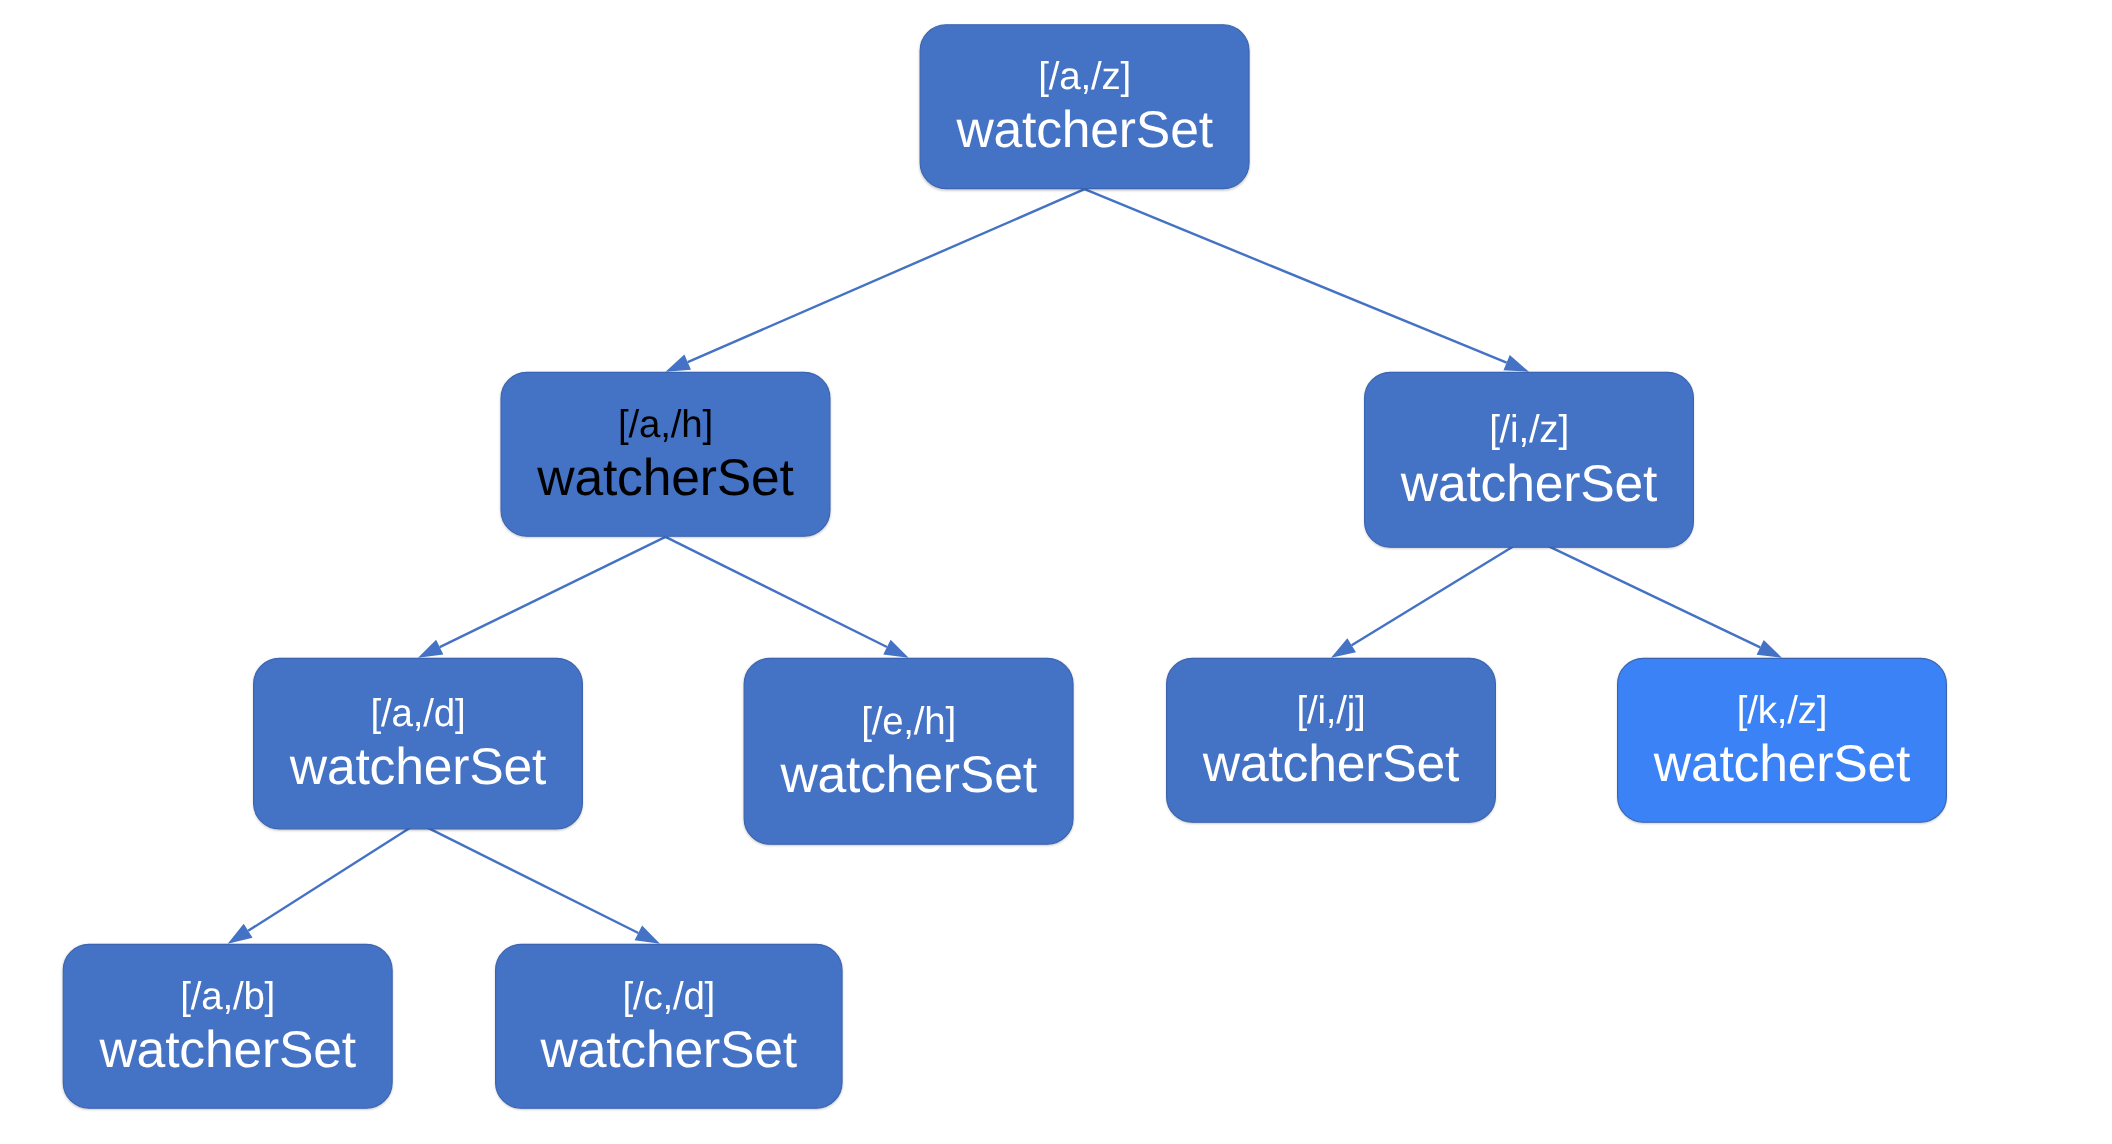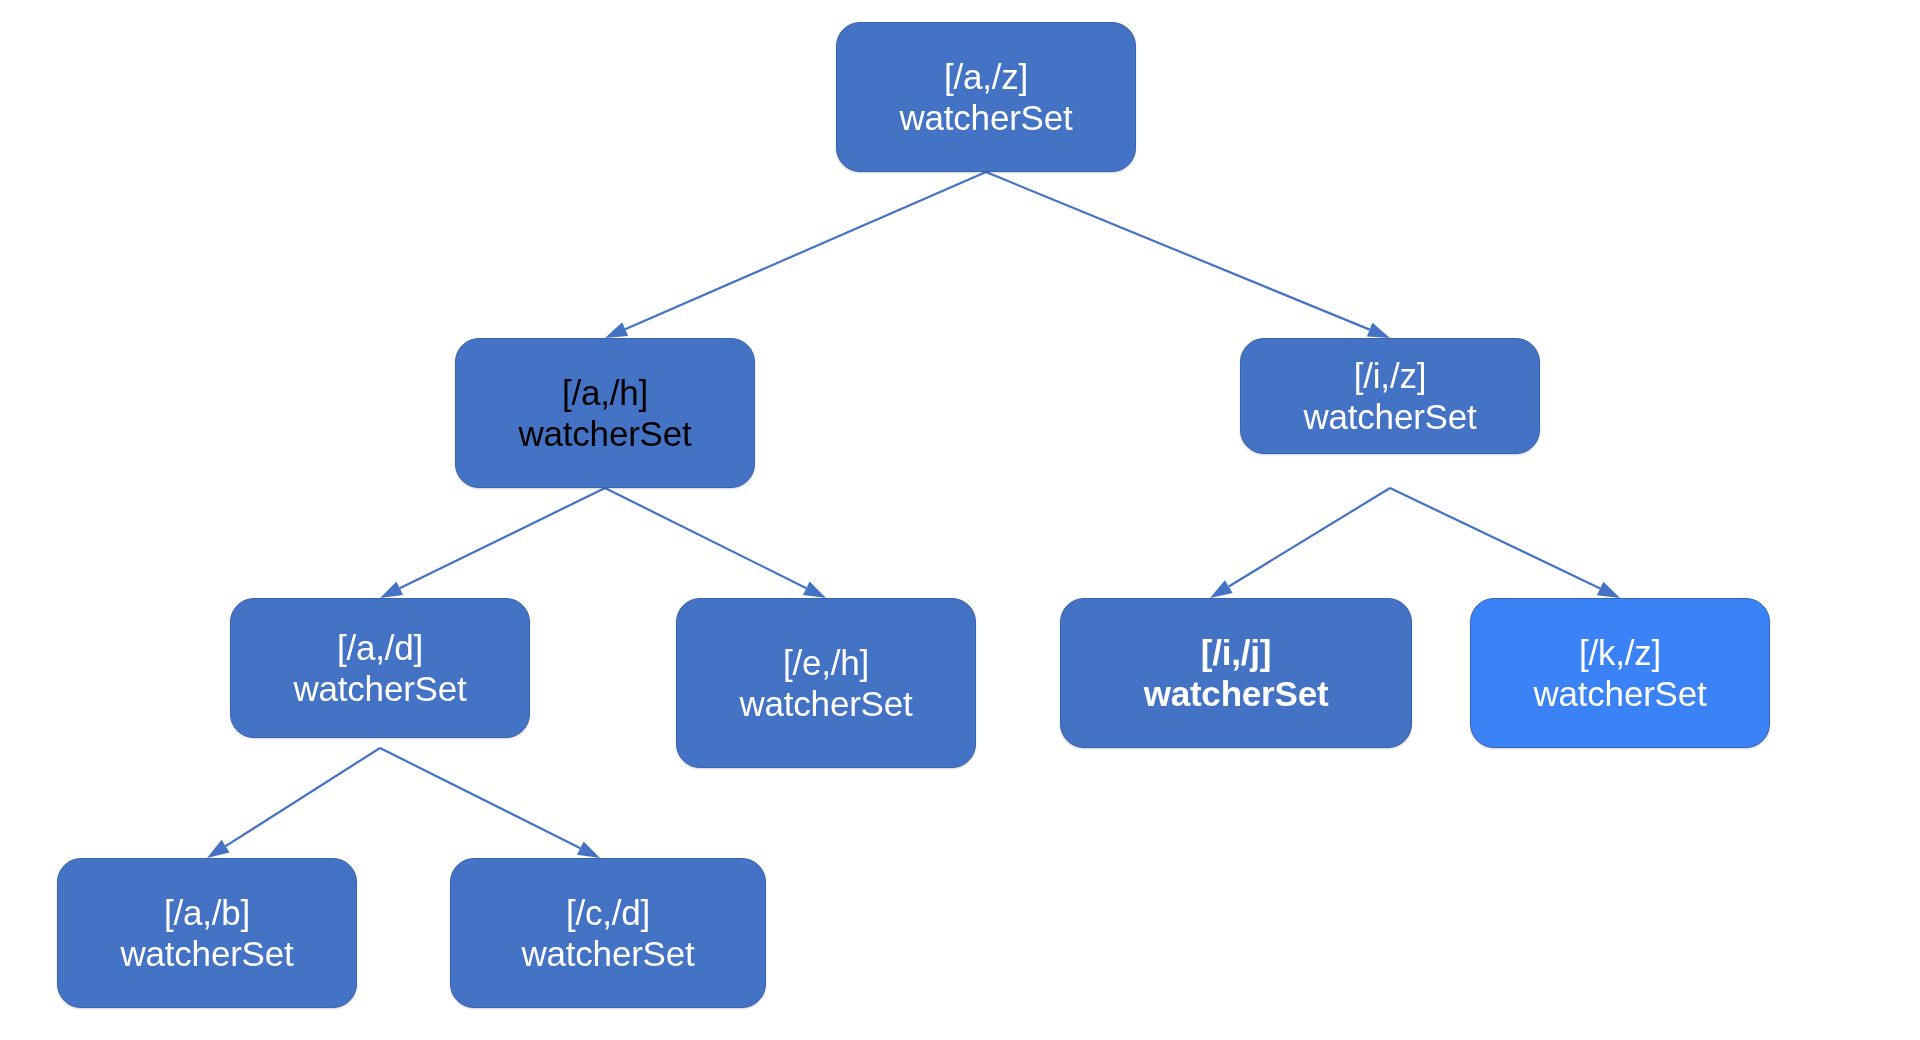--- a/index.html
+++ b/index.html
@@ -42,21 +42,21 @@
     line-height: 1.18;
     box-shadow: 0 1px 2px rgba(0,0,0,0.18);
     z-index: 2;
   }
   .node .range {
     font-size: 35px;
     letter-spacing: -0.2px;
     white-space: nowrap;
   }
   .node .kind {
-    font-size: 35px;
+    font-size: 47px;
     letter-spacing: -0.2px;
     white-space: nowrap;
   }
 </style>
 </head>
 <body>
 
 <div id="canvas">
   <svg id="edge-layer" viewBox="0 0 1920 1040" xmlns="http://www.w3.org/2000/svg">
       <line x1="986" y1="172" x2="625.1688025139299" y2="329.212542736713" stroke="#4472C4" stroke-width="2.2"></line>
@@ -78,33 +78,33 @@
     </svg>
   <div id="node-layer">
       <div class="node" style="left: 836px; top: 22px; width: 300px; height: 150px; background: rgb(68, 114, 196); border-color: rgb(58, 99, 176); color: rgb(255, 255, 255);">
         <div class="range">[/a,/z]</div>
         <div class="kind">watcherSet</div>
       </div>
       <div class="node" style="left: 455px; top: 338px; width: 300px; height: 150px; background: rgb(68, 114, 196); border-color: rgb(58, 99, 176); color: #000000;">
         <div class="range">[/a,/h]</div>
         <div class="kind">watcherSet</div>
       </div>
-      <div class="node" style="left: 1240px; top: 338px; width: 300px; height: 116px; background: rgb(68, 114, 196); border-color: rgb(58, 99, 176); color: rgb(255, 255, 255);">
+      <div class="node" style="left: 1240px; top: 338px; width: 300px; height: 160px; background: rgb(68, 114, 196); border-color: rgb(58, 99, 176); color: rgb(255, 255, 255);">
         <div class="range">[/i,/z]</div>
         <div class="kind">watcherSet</div>
       </div>
-      <div class="node" style="left: 230px; top: 598px; width: 300px; height: 140px; background: rgb(68, 114, 196); border-color: rgb(58, 99, 176); color: rgb(255, 255, 255);">
+      <div class="node" style="left: 230px; top: 598px; width: 300px; height: 156px; background: rgb(68, 114, 196); border-color: rgb(58, 99, 176); color: rgb(255, 255, 255);">
         <div class="range">[/a,/d]</div>
         <div class="kind">watcherSet</div>
       </div>
       <div class="node" style="left: 676px; top: 598px; width: 300px; height: 170px; background: rgb(68, 114, 196); border-color: rgb(58, 99, 176); color: rgb(255, 255, 255);">
         <div class="range">[/e,/h]</div>
         <div class="kind">watcherSet</div>
       </div>
-      <div class="node" style="left: 1060px; top: 598px; width: 352px; height: 150px; background: rgb(68, 114, 196); border-color: rgb(58, 99, 176); color: rgb(255, 255, 255); font-weight: bold;">
+      <div class="node" style="left: 1060px; top: 598px; width: 300px; height: 150px; background: rgb(68, 114, 196); border-color: rgb(58, 99, 176); color: rgb(255, 255, 255);">
         <div class="range">[/i,/j]</div>
         <div class="kind">watcherSet</div>
       </div>
       <div class="node" style="left: 1470px; top: 598px; width: 300px; height: 150px; background: #3b82f6; border-color: rgb(58, 99, 176); color: rgb(255, 255, 255);">
         <div class="range">[/k,/z]</div>
         <div class="kind">watcherSet</div>
       </div>
       <div class="node" style="left: 57px; top: 858px; width: 300px; height: 150px; background: rgb(68, 114, 196); border-color: rgb(58, 99, 176); color: #ffffff;">
         <div class="range">[/a,/b]</div>
         <div class="kind">watcherSet</div>

